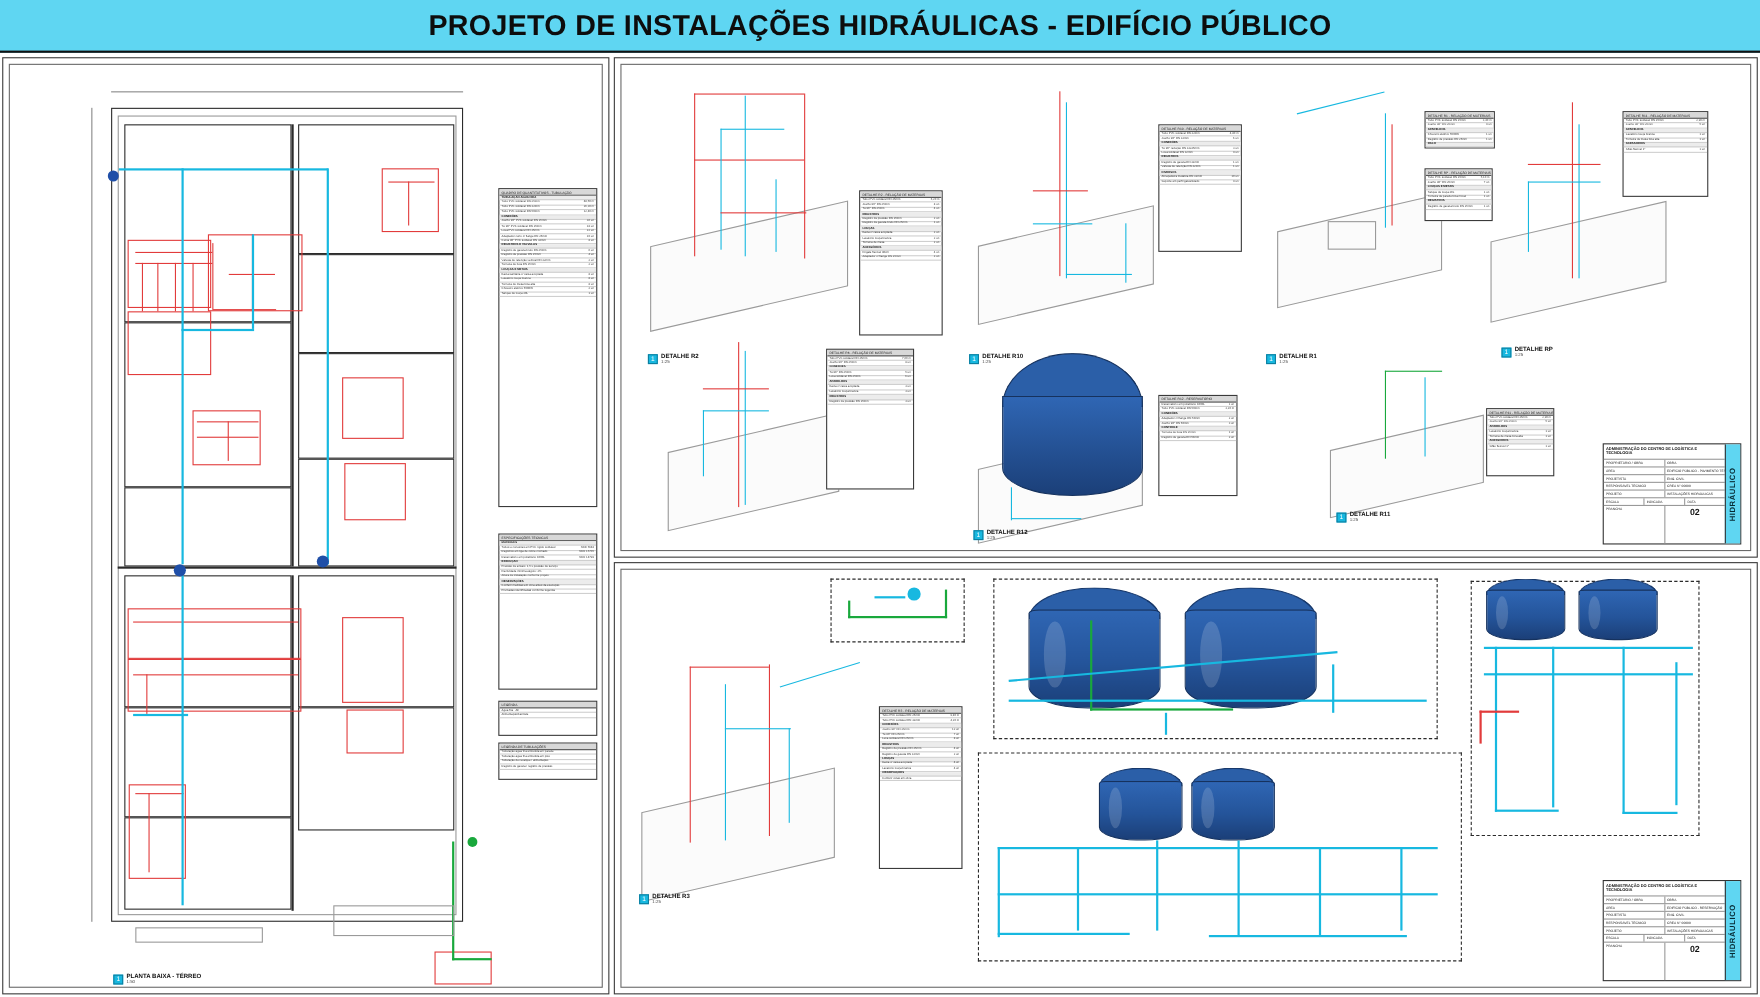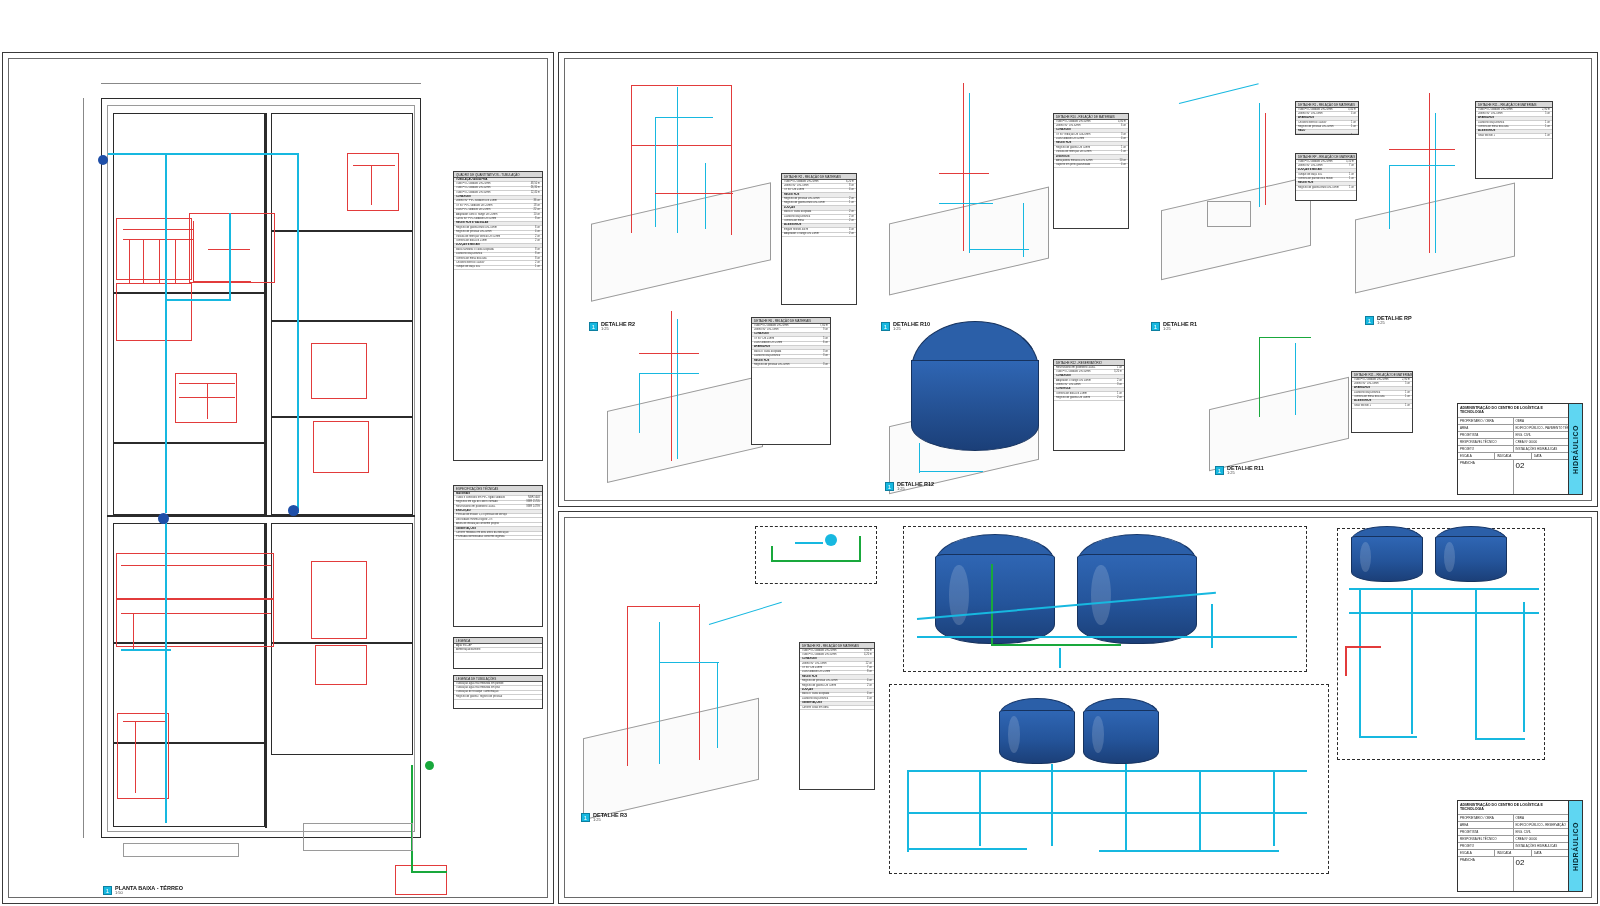--- a/index.html
+++ b/index.html
@@ -86,21 +86,21 @@
   }
   .tb .tb-side span {
     writing-mode: vertical-rl; transform: rotate(180deg);
     font-size: 7px; font-weight: bold; color: #062a33; letter-spacing: .5px;
   }
   .tb .tb-row { border-bottom: 1px solid #999; display: flex; }
   .tb .tb-row:last-child { border-bottom: none; }
   .tb .tb-cell { flex: 1; padding: 1px 2px; font-size: 3px; color: #222; overflow: hidden; white-space: nowrap; }
   .tb .tb-cell.r { border-right: 1px solid #999; }
   .tb .tb-title { font-size: 3.6px; font-weight: bold; padding: 2px; color:#111; line-height:1.25; white-space:normal; }
-  .tb .tb-big { font-size: 8px; font-weight: normal; color:#111; }
+  .tb .tb-big { font-size: 8px; font-weight: bold; text-align: center; color:#111; }
 
   
   .tank { position: absolute; }
   .tank .lid {
     position: absolute; left: 0; top: 0; width: 100%; height: 26%;
     background: #2b5fa8; border-radius: 50% / 100% 100% 0 0;
     border: 1px solid #17386b;
   }
   .tank .body {
     position: absolute; left: 0; top: 18%; width: 100%; height: 82%;
@@ -131,20 +131,23 @@
   .node.green{ background:#19a83c; }
   .node.cy   { background:#17b8e0; }
 
   .floorplate { position:absolute; border:1px solid #9a9a9a; background:#fbfbfb; }
 </style>
 </head>
 <body>
 
 <div id="app">
 
+  <div class="title-bar">
+    <div class="title-text">PROJETO DE INSTALAÇÕES HIDRÁULICAS - EDIFÍCIO PÚBLICO</div>
+  </div>
 
   <div class="sheet" id="sheet-plan">
     <div class="sheet-inner"></div>
 
     <div class="rect" style="left:98px; top:45px; width:320px; height:740px; border-width:1.5px;"></div>
     <div class="rect thinw" style="left:104px; top:52px; width:308px; height:727px;"></div>
 
     <div class="rect" style="left:110px; top:60px; width:152px; height:180px;"></div>
     <div class="rect" style="left:110px; top:240px; width:152px; height:150px;"></div>
     <div class="rect" style="left:110px; top:390px; width:152px; height:72px;"></div>

